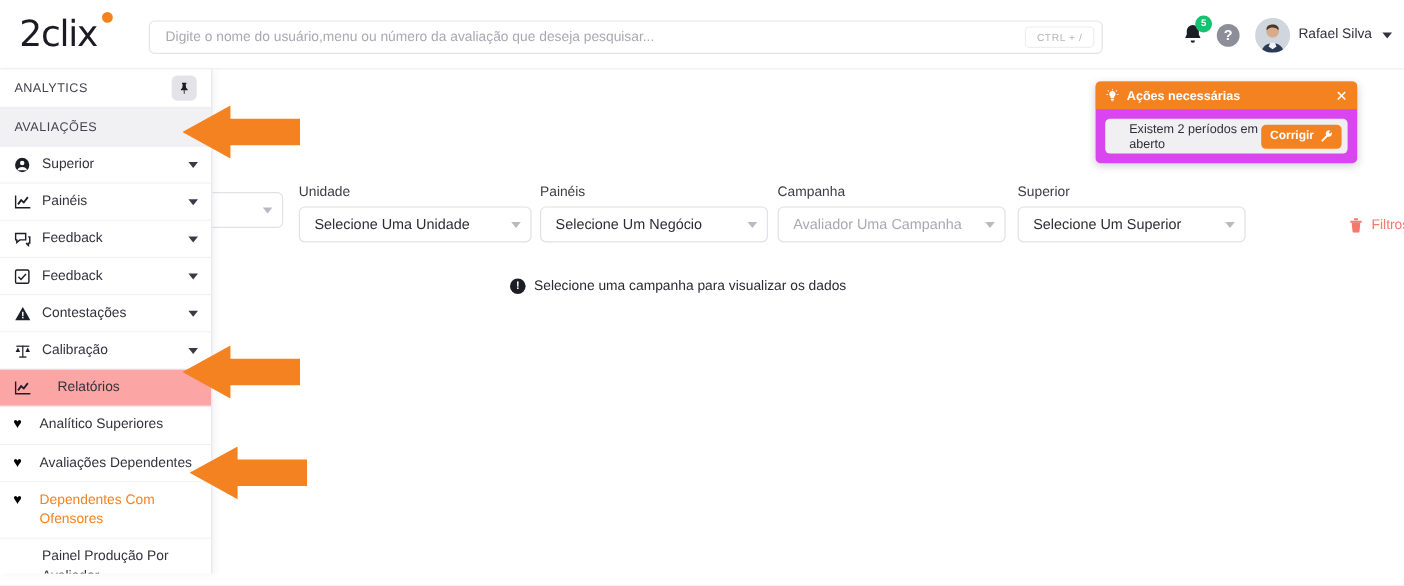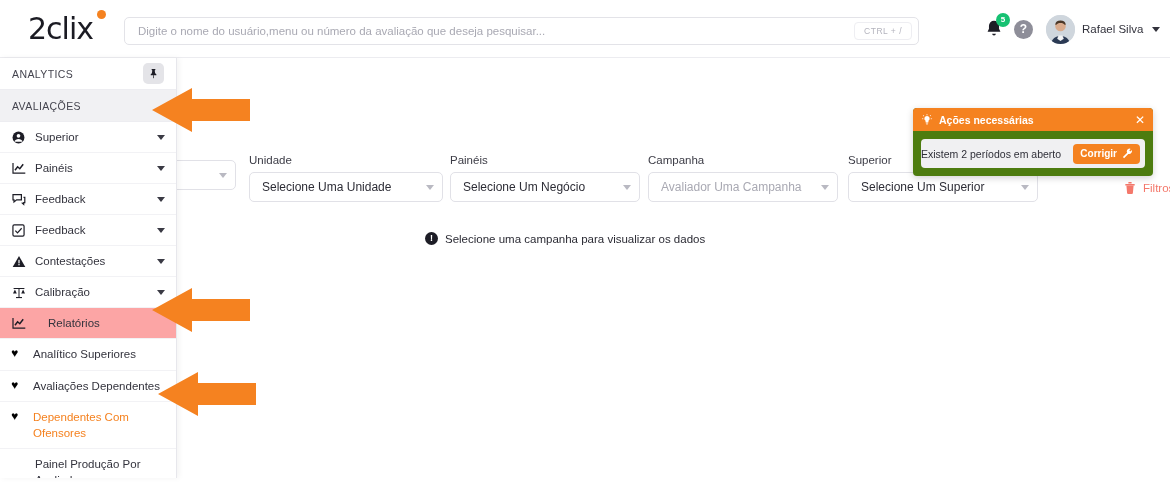--- a/index.html
+++ b/index.html
@@ -18,21 +18,21 @@
 
   
   .header {
     position: absolute; left: 0; top: 0;
     width: 1170px; height: 58px;
     background: #ffffff;
     border-bottom: 1px solid #ececf0;
     display: flex; align-items: center;
   }
   .logo {
-    width: 120px; margin-left: 28px;
+    width: 120px; margin-left: 16px;
     position: relative;
     font-size: 30px; letter-spacing: -1px;
     color: #1b1b23; font-weight: 400;
     font-family: "DejaVu Sans", sans-serif;
     line-height: 1;
   }
   .logo .dot {
     position: absolute; width: 9px; height: 9px;
     border-radius: 50%; background: #f58220;
     left: 69px; top: -4px;
@@ -198,38 +198,37 @@
     border-bottom: 1px solid #f2f2f5;
     line-height: 1.35;
   }
   .sb-sub.nobullet { padding-left: 35px; }
   .sb-sub.orange { color: #f58220; background: #fff; }
   .sb-sub .heart { flex: 0 0 13px; color: #000; font-size: 12px; line-height: 1; }
 
   
   .toast {
     position: absolute; left: 913px; top: 68px;
-    width: 240px;
-    background: #4d7c0f;
+    width: 218px;
+    background: #d946ef;
     border-radius: 4px;
     box-shadow: 0 2px 7px rgba(0,0,0,.18);
     overflow: hidden;
-    margin-top: 40px;
   }
   .toast-head {
     height: 23px; background: #f58220; color: #fff;
     display: flex; align-items: center; padding: 0 8px;
     font-size: 10.5px; font-weight: bold; gap: 6px;
   }
   .toast-x { margin-left: auto; font-size: 12px; font-weight: normal; }
   .toast-body { padding: 8px; }
   .toast-row {
     background: #f0f0f2; border-radius: 4px;
     height: 29px; display: flex; align-items: center;
-    padding: 0 5px 0 0;
+    padding: 0 5px 0 20px;
   }
   .toast-row .msg { font-size: 10.5px; color: #2f2f38; flex: 1; }
   .corrigir {
     background: #f58220; color: #fff; border: 0;
     border-radius: 4px; height: 20px;
     padding: 0 7px; font-size: 10px; font-weight: bold;
     display: flex; align-items: center; gap: 5px;
     font-family: "Liberation Sans", sans-serif;
     cursor: pointer;
   }

